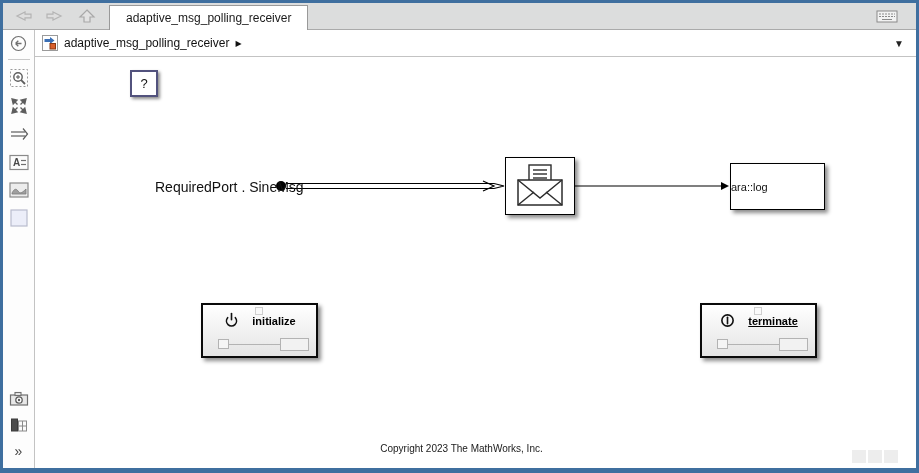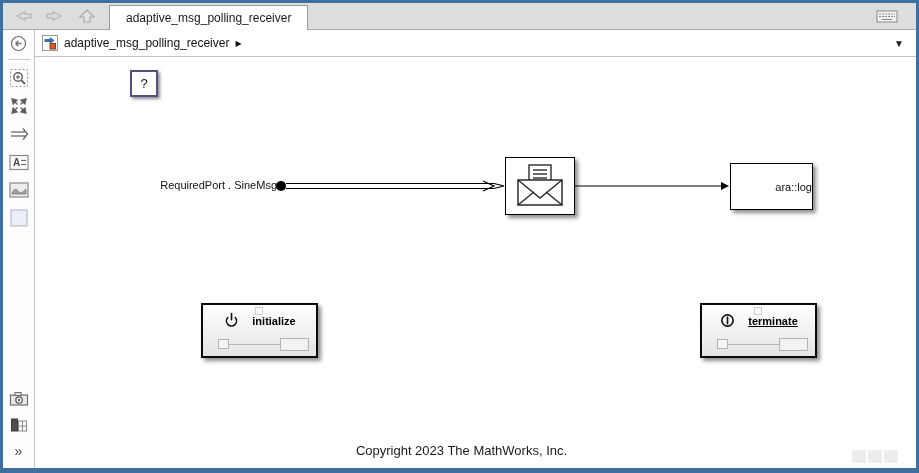--- a/index.html
+++ b/index.html
@@ -82,51 +82,51 @@
   .qblock {
     position:absolute; left:95px; top:13px; width:28px; height:27px;
     background:#fff; border:2px solid #52527d;
     display:flex; align-items:center; justify-content:center;
     font-size:13px; color:#111;
     box-shadow: 2px 2px 3px rgba(0,0,0,0.45);
   }
 
   .port-label {
     position:absolute; left:120px; top:122px; width:122px;
-    text-align:right; font-size:11px; color:#111; white-space:nowrap;
+    text-align:right; font-size:14px; color:#111; white-space:nowrap;
   }
 
   .block {
     position:absolute; background:#fff; border:1px solid #000;
     box-shadow: 3px 3px 4px rgba(0,0,0,0.45);
   }
   .env-block { left:470px; top:100px; width:70px; height:58px;
     display:flex; align-items:center; justify-content:center; }
-  .log-block { left:695px; top:106px; width:83px; height:47px;
-    display:flex; align-items:center; justify-content:flex-end; font-size:11px; color:#111; }
+  .log-block { left:695px; top:106px; width:95px; height:47px;
+    display:flex; align-items:center; justify-content:flex-start; font-size:11px; color:#111; }
 
   .sysblock {
     position:absolute; width:117px; height:55px;
     border:2px solid #0a0a0a;
     background: linear-gradient(#ffffff, #e4e4e4);
     box-shadow: 3px 3px 4px rgba(0,0,0,0.45);
   }
   .init-block { left:166px; top:246px; }
   .term-block { left:665px; top:246px;text-decoration:underline; }
   .sys-head { display:flex; align-items:center; justify-content:center; gap:12px; margin-top:7px; position:relative; z-index:1; }
   .sys-label { font-size:11px; font-weight:bold; color:#000; }
   .mini-top  { position:absolute; left:52px; top:2px;  width:8px;  height:8px;  border:1px solid #cfcfcf; background:#fafafa; }
   .mini-sq   { position:absolute; left:15px; top:34px; width:11px; height:10px; border:1px solid #b3b3b3; background:#f5f5f5; }
   .mini-line { position:absolute; left:26px; top:39px; width:51px; height:1px;  background:#b3b3b3; }
   .mini-rect { position:absolute; left:77px; top:33px; width:29px; height:13px; border:1px solid #b3b3b3; background:#f2f2f2; }
 
   .copyright {
     position:absolute; left:0; right:0; top:386px;
     text-align:center; transform: translateX(-14px);
-    font-size:13px; color:#1a1a1a;
+    font-size:10px; color:#1a1a1a;
   }
 
   .corner-widget { position:absolute; right:18px; top:393px; display:flex; gap:2px; }
   .corner-widget span { width:14px; height:13px; background:#ededed; display:block; }
 </style>
 </head>
 <body>
 
 <div class="window">
 

